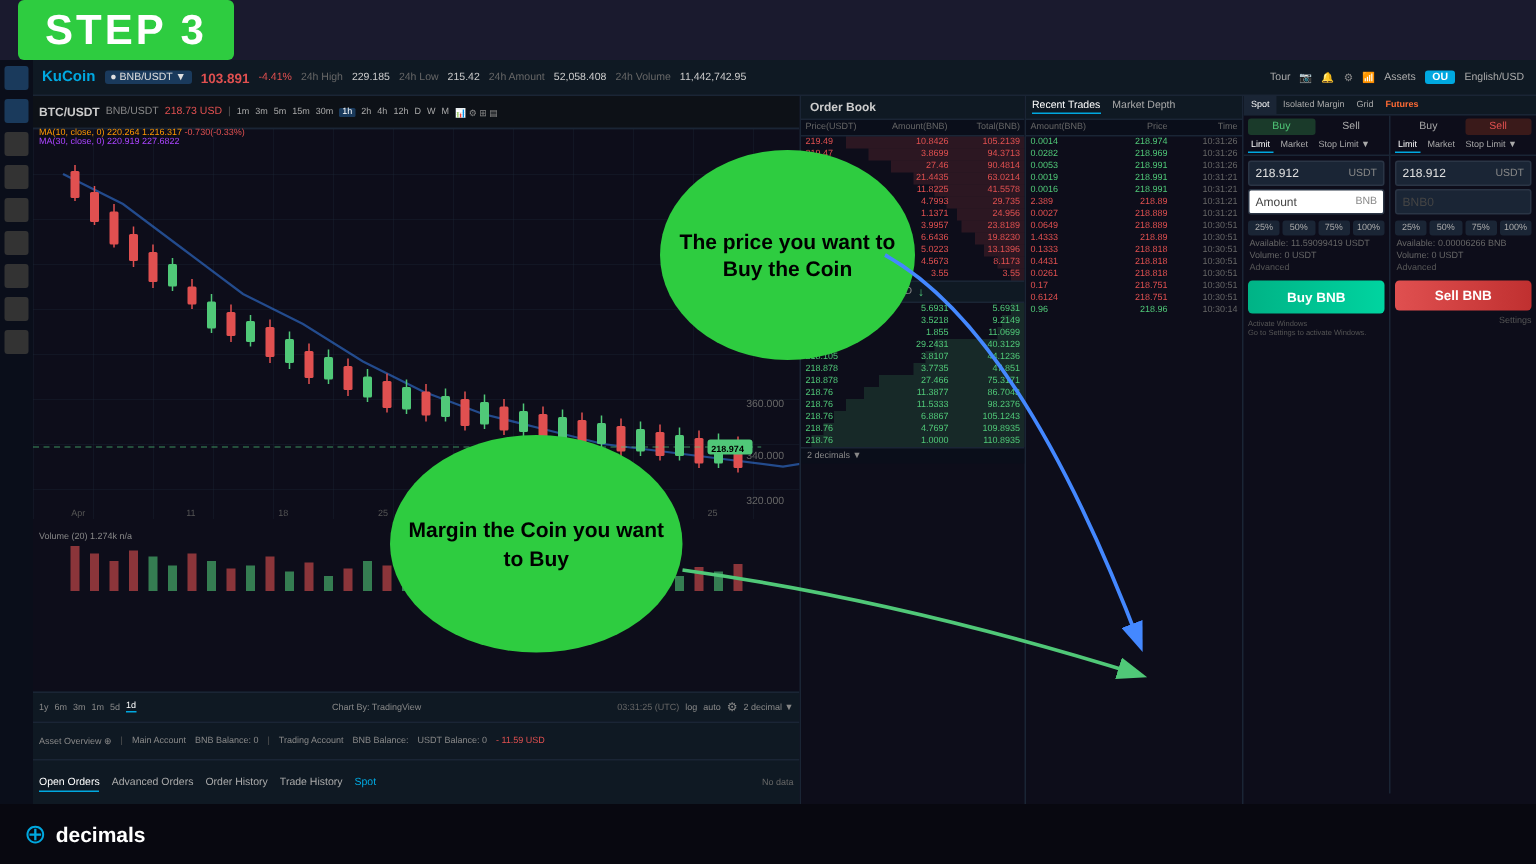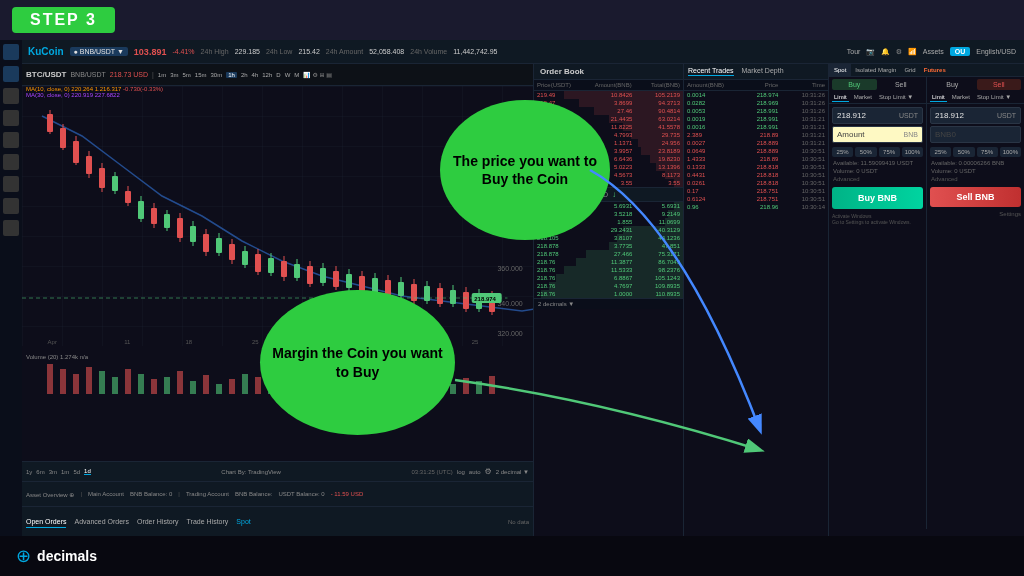--- a/index.html
+++ b/index.html
@@ -30,21 +30,21 @@
       color: #fff;
       font-size: 18px;
       font-weight: 900;
       padding: 4px 10px;
       letter-spacing: 1px;
       text-transform: uppercase;
     }
     .step-badge {
       background: #2ecc40;
       color: #fff;
-      font-size: 16px;
+      font-size: 28px;
       font-weight: 900;
       padding: 4px 18px;
       border-radius: 4px;
       letter-spacing: 2px;
     }
     .top-right-space { width: 180px; }
 
     
     .left-sidebar {
       width: 22px;
@@ -829,21 +829,21 @@
           </div>
 
           <div style="margin:3px 3px 2px;">
             <div style="background:#1a2535;border:1px solid #2a3545;border-radius:2px;padding:3px 4px;display:flex;align-items:center;justify-content:space-between;">
               <span style="color:#e0e0e0;font-size:8px;">218.912</span>
               <span style="color:#888;font-size:7px;">USDT</span>
             </div>
           </div>
 
           <div style="margin:2px 3px;">
-            <div style="background:#fef9c3;border:1px solid #2a3545;border-radius:2px;padding:3px 4px;display:flex;align-items:center;justify-content:space-between;">
+            <div style="background:#ffffff;border:1px solid #2a3545;border-radius:2px;padding:3px 4px;display:flex;align-items:center;justify-content:space-between;">
               <span style="color:#444;font-size:8px;">Amount</span>
               <span style="color:#888;font-size:7px;">BNB</span>
             </div>
           </div>
 
           <div style="display:flex;gap:2px;padding:2px 3px;">
             <span style="flex:1;background:#1a2535;color:#aaa;font-size:6px;text-align:center;padding:2px 0;border-radius:2px;cursor:pointer;">25%</span>
             <span style="flex:1;background:#1a2535;color:#aaa;font-size:6px;text-align:center;padding:2px 0;border-radius:2px;cursor:pointer;">50%</span>
             <span style="flex:1;background:#1a2535;color:#aaa;font-size:6px;text-align:center;padding:2px 0;border-radius:2px;cursor:pointer;">75%</span>
             <span style="flex:1;background:#1a2535;color:#aaa;font-size:6px;text-align:center;padding:2px 0;border-radius:2px;cursor:pointer;">100%</span>

